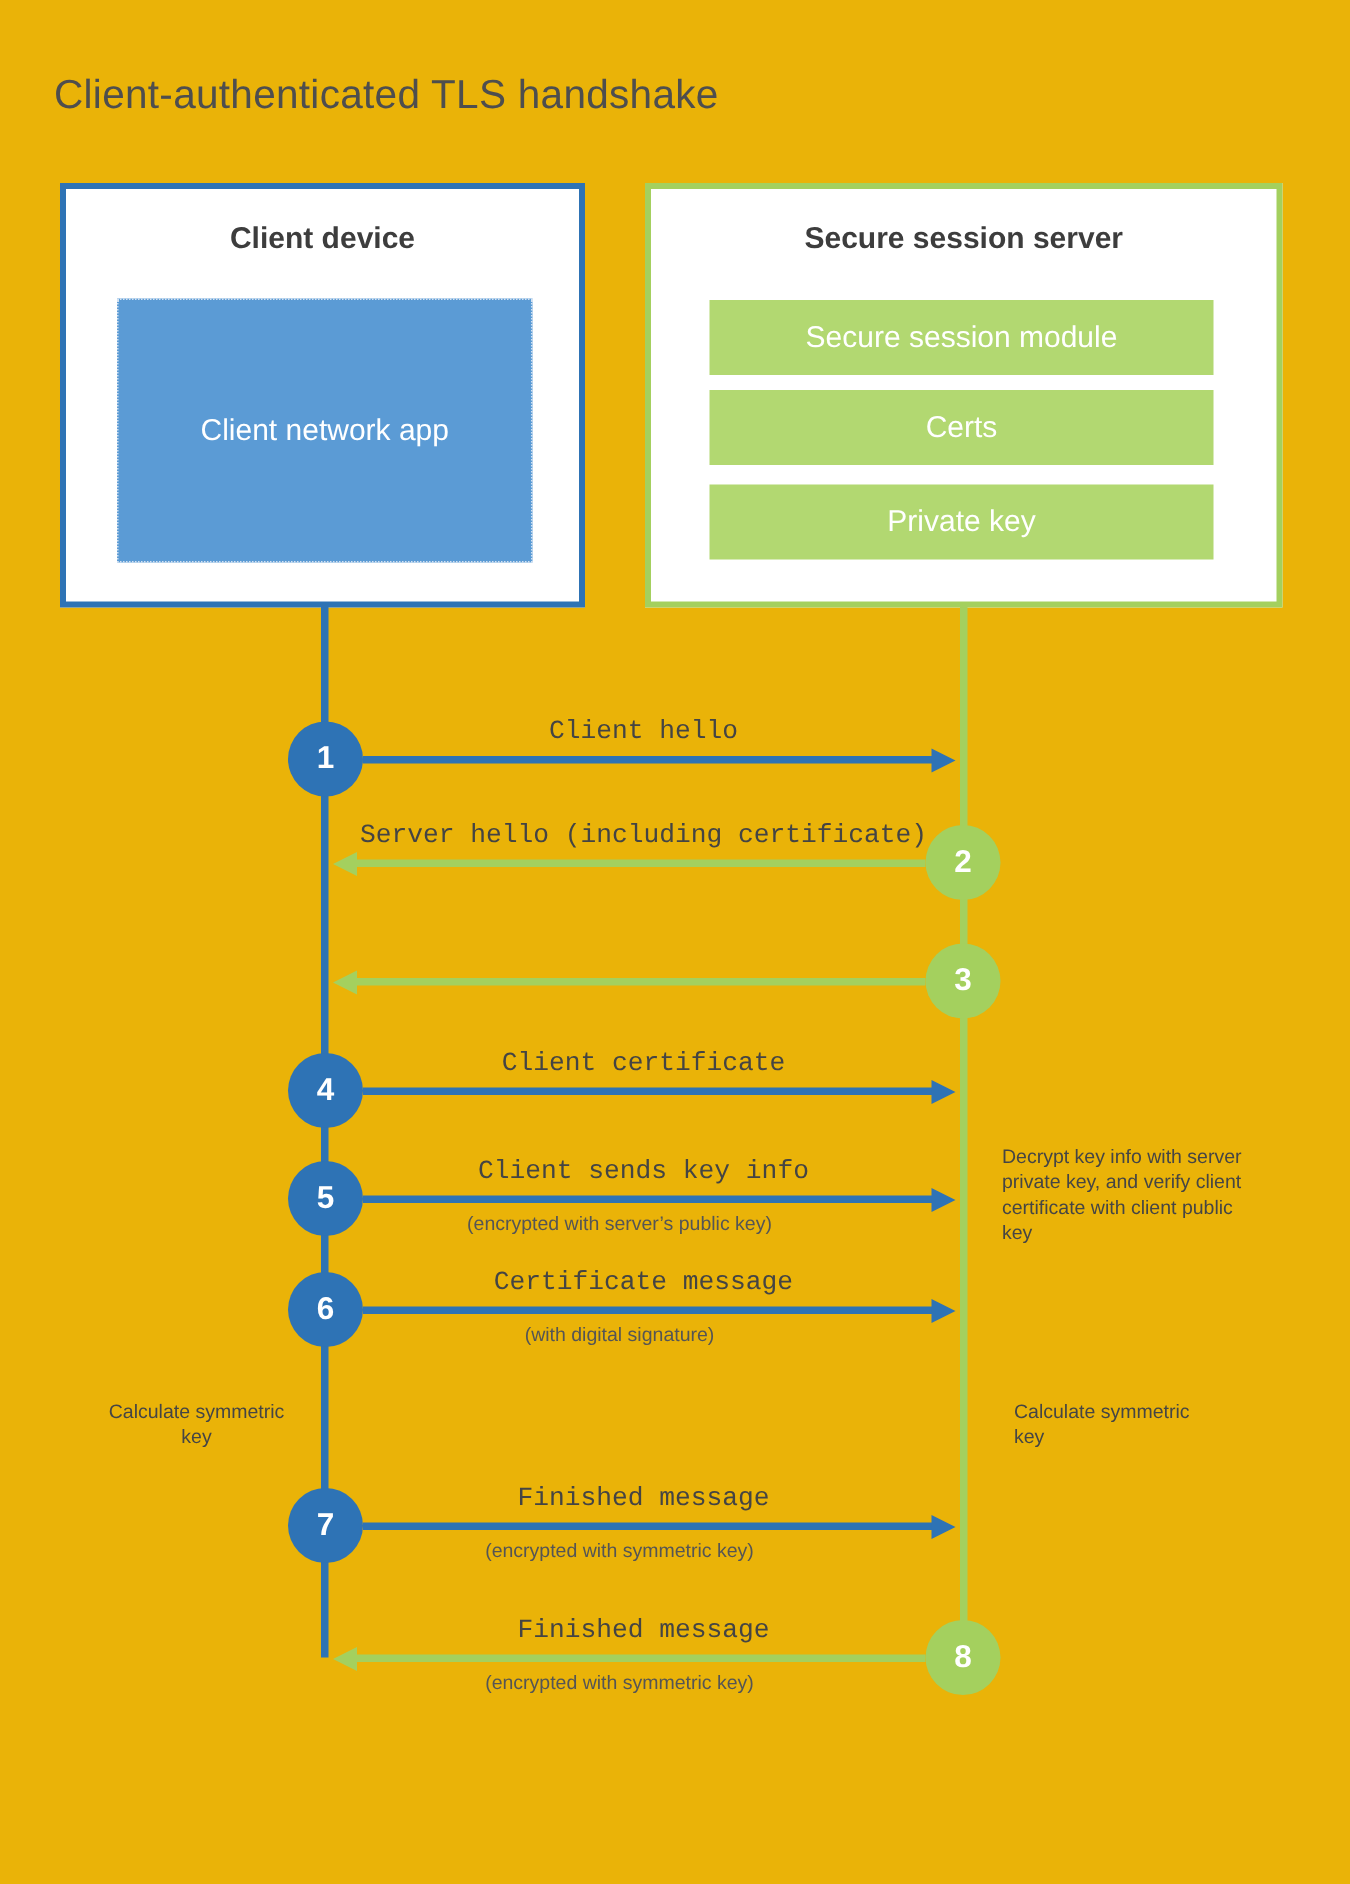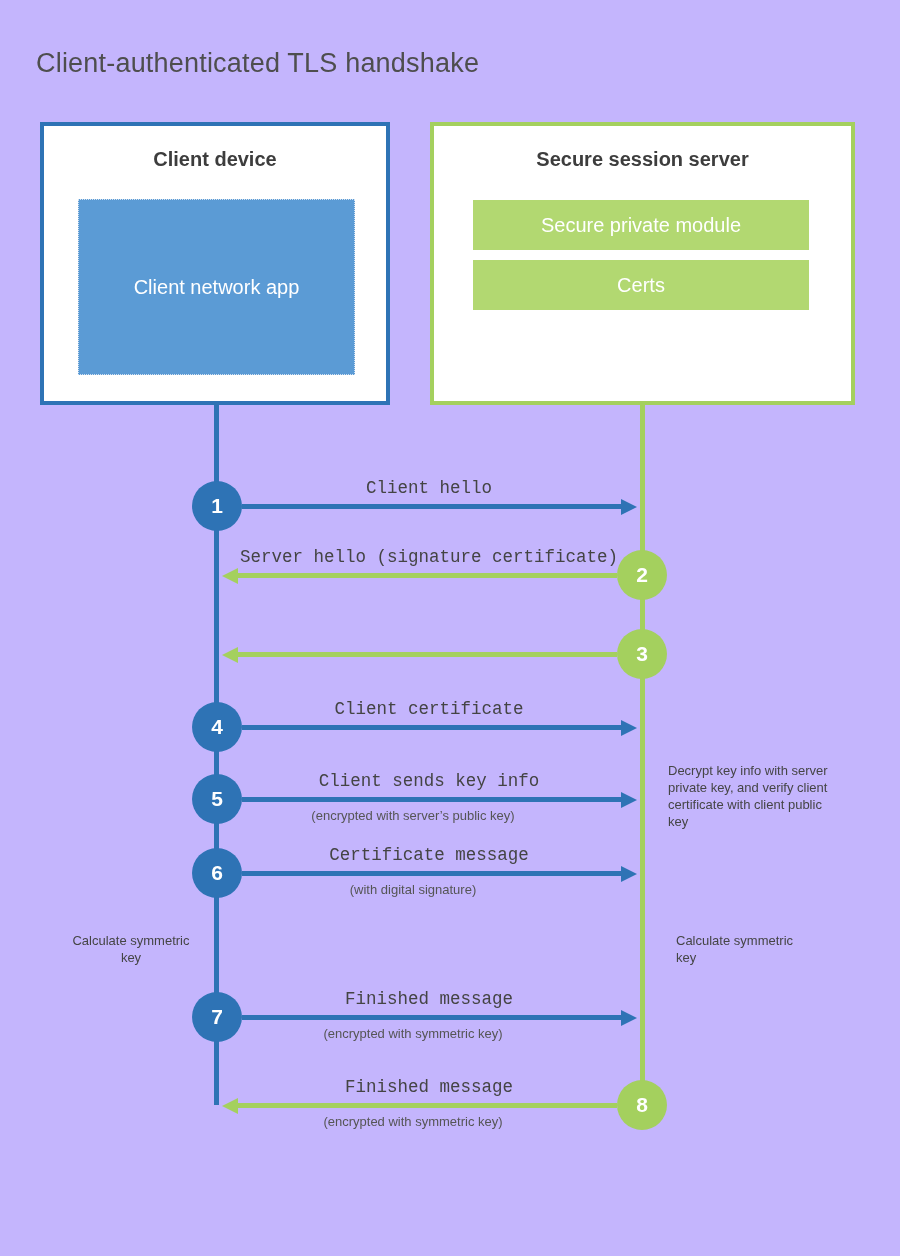--- a/index.html
+++ b/index.html
@@ -1,17 +1,17 @@
 <!DOCTYPE html>
 <html><head>
 <meta charset="utf-8">
 <style>
   html,body { margin:0; padding:0; background:#ffffff; }
   body { font-family:"Liberation Sans","DejaVu Sans",sans-serif; }
-  .canvas { position:relative; width:900px; height:1256px; background:#c4b5fd; overflow:hidden; }
+  .canvas { position:relative; width:900px; height:1256px; background:#eab308; overflow:hidden; }
 
   .page-title { position:absolute; left:36px; top:30px; font-size:27px; font-weight:400;
                 color:#4e4e4e; letter-spacing:0.2px; }
 
   
   .entity { position:absolute; top:122px; height:283px; background:#fff; box-sizing:border-box; }
   .entity.client { left:40px;  width:350px; border:4px solid #2e73b5; }
   .entity.server { left:430px; width:425px; border:4px solid #a4d05e; }
   .entity-title { margin:0; padding-top:22px; text-align:center; font-size:20px;
                   font-weight:700; color:#3d3d3d; }
@@ -73,32 +73,33 @@
 
   <h1 class="page-title">Client-authenticated TLS handshake</h1>
 
   <div class="entity client">
     <h2 class="entity-title">Client device</h2>
     <div class="app-box">Client network app</div>
   </div>
 
   <div class="entity server">
     <h2 class="entity-title">Secure session server</h2>
-    <div class="bar b1">Secure private module</div>
+    <div class="bar b1">Secure session module</div>
     <div class="bar b2">Certs</div>
+    <div class="bar b3">Private key</div>
   </div>
 
   <div class="lifeline blue"></div>
   <div class="lifeline green"></div>
 
   <div class="msg-label t1">Client hello</div>
   <div class="line blue right l1"></div>
   <div class="badge blue c1">1</div>
 
-  <div class="msg-label t2">Server hello (signature certificate)</div>
+  <div class="msg-label t2">Server hello (including certificate)</div>
   <div class="line green left l2"></div>
   <div class="badge green c2">2</div>
 
   <div class="line green left l3"></div>
   <div class="badge green c3">3</div>
 
   <div class="msg-label t4">Client certificate</div>
   <div class="line blue right l4"></div>
   <div class="badge blue c4">4</div>
 

